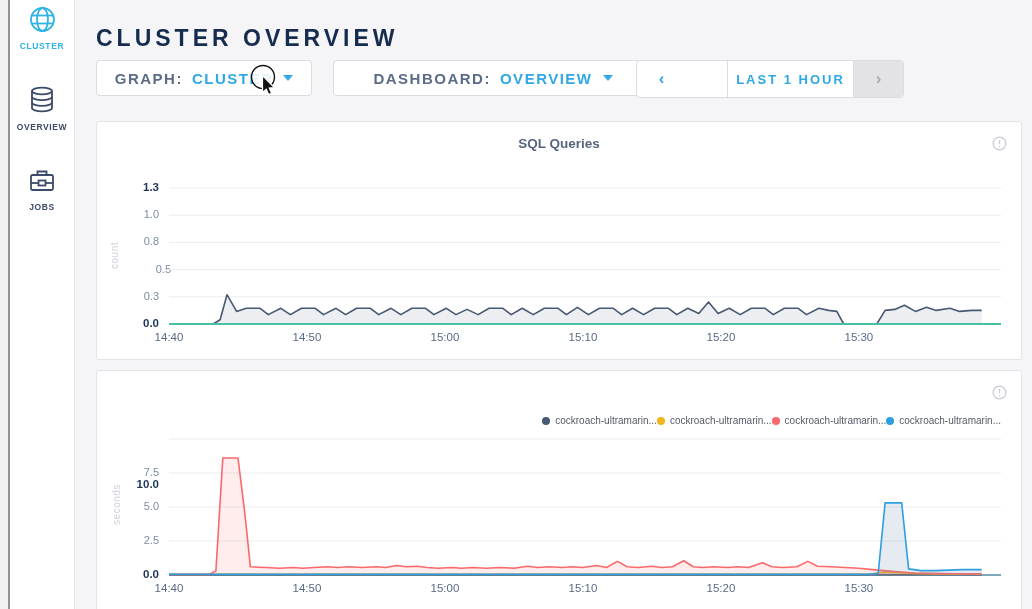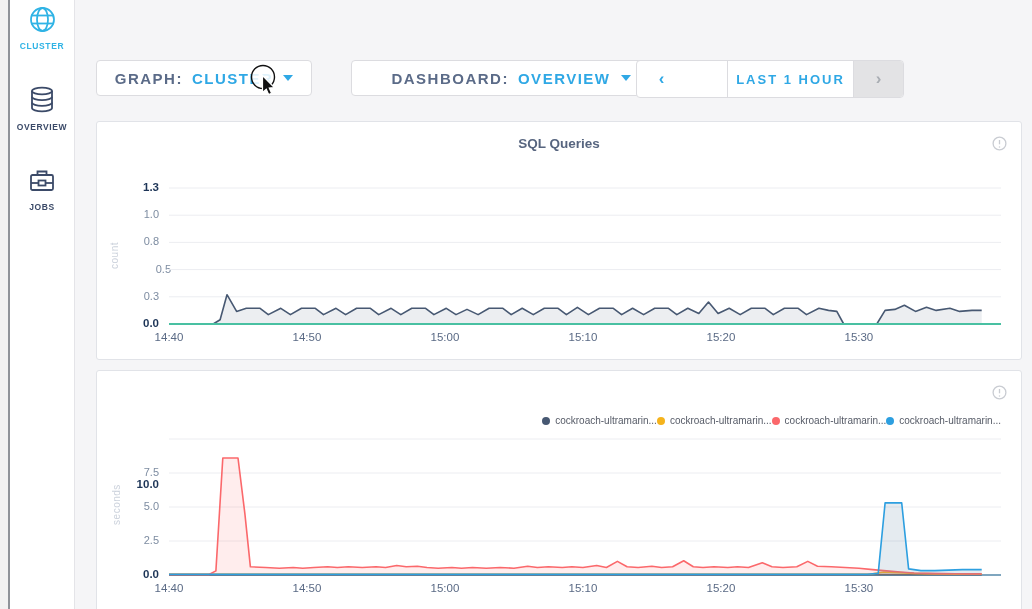--- a/index.html
+++ b/index.html
@@ -18,21 +18,21 @@
 
   
   .page-title{position:absolute;left:96px;top:10px;font-size:23px;font-weight:bold;letter-spacing:4px;color:#152c4f;}
 
   
   .ctrl{position:absolute;top:60px;height:36px;background:#fff;border:1px solid #dcdce0;border-radius:4px;display:flex;align-items:center;justify-content:center;font-size:15px;font-weight:bold;letter-spacing:1.5px;box-sizing:border-box;cursor:pointer;}
   .ctrl .lbl{color:#5b6b88;margin-right:9px;}
   .ctrl .val{color:#2fa8e5;margin-right:10px;}
   .caret{width:0;height:0;border-left:5px solid transparent;border-right:5px solid transparent;border-top:6px solid #2fa8e5;display:inline-block;}
   .dd-graph{left:96px;width:216px;}
-  .dd-dashboard{left:351px;width:320px;}
+  .dd-dashboard{left:333px;width:320px;}
   .timenav{position:absolute;top:60px;left:636px;width:268px;height:38px;background:#fff;border:1px solid #dcdce0;border-radius:4px;display:flex;box-sizing:border-box;overflow:hidden;}
   .timenav .tbtn{width:49px;display:flex;align-items:center;justify-content:center;font-size:17px;font-weight:bold;color:#2fa8e5;cursor:pointer;}
   .timenav .tlabel{flex:1;display:flex;align-items:center;justify-content:center;font-size:13px;font-weight:bold;letter-spacing:2px;color:#2fa8e5;border-left:1px solid #dcdce0;border-right:1px solid #dcdce0;cursor:pointer;margin-left:41px;}
   .timenav .tbtn.disabled{background:#e3e3e5;color:#a9adb3;cursor:default;}
 
   
   .panel{position:absolute;left:96px;width:926px;background:#fff;border:1px solid #e1e3e8;border-radius:3px;box-sizing:border-box;}
   .panel-1{top:121px;height:239px;}
   .panel-2{top:370px;height:270px;}
   .chart-title{position:absolute;left:0;right:0;top:14px;text-align:center;font-size:13.5px;font-weight:bold;color:#57657f;}
@@ -86,20 +86,21 @@
           <path d="M9.5,7 v-3.5 h9 v3.5"></path>
           <rect x="10.5" y="12.5" width="7" height="5"></rect>
           <line x1="3" y1="15" x2="10.5" y2="15"></line>
           <line x1="17.5" y1="15" x2="25" y2="15"></line>
         </svg>
       </span>
       <div class="nav-label">JOBS</div>
     </div>
   </div>
 
+  <h1 class="page-title">CLUSTER OVERVIEW</h1>
 
   <div class="ctrl dd-graph">
     <span class="lbl">GRAPH:</span>
     <span class="val">CLUSTER</span>
     <span class="caret"></span>
   </div>
 
   <div class="ctrl dd-dashboard">
     <span class="lbl">DASHBOARD:</span>
     <span class="val">OVERVIEW</span>

